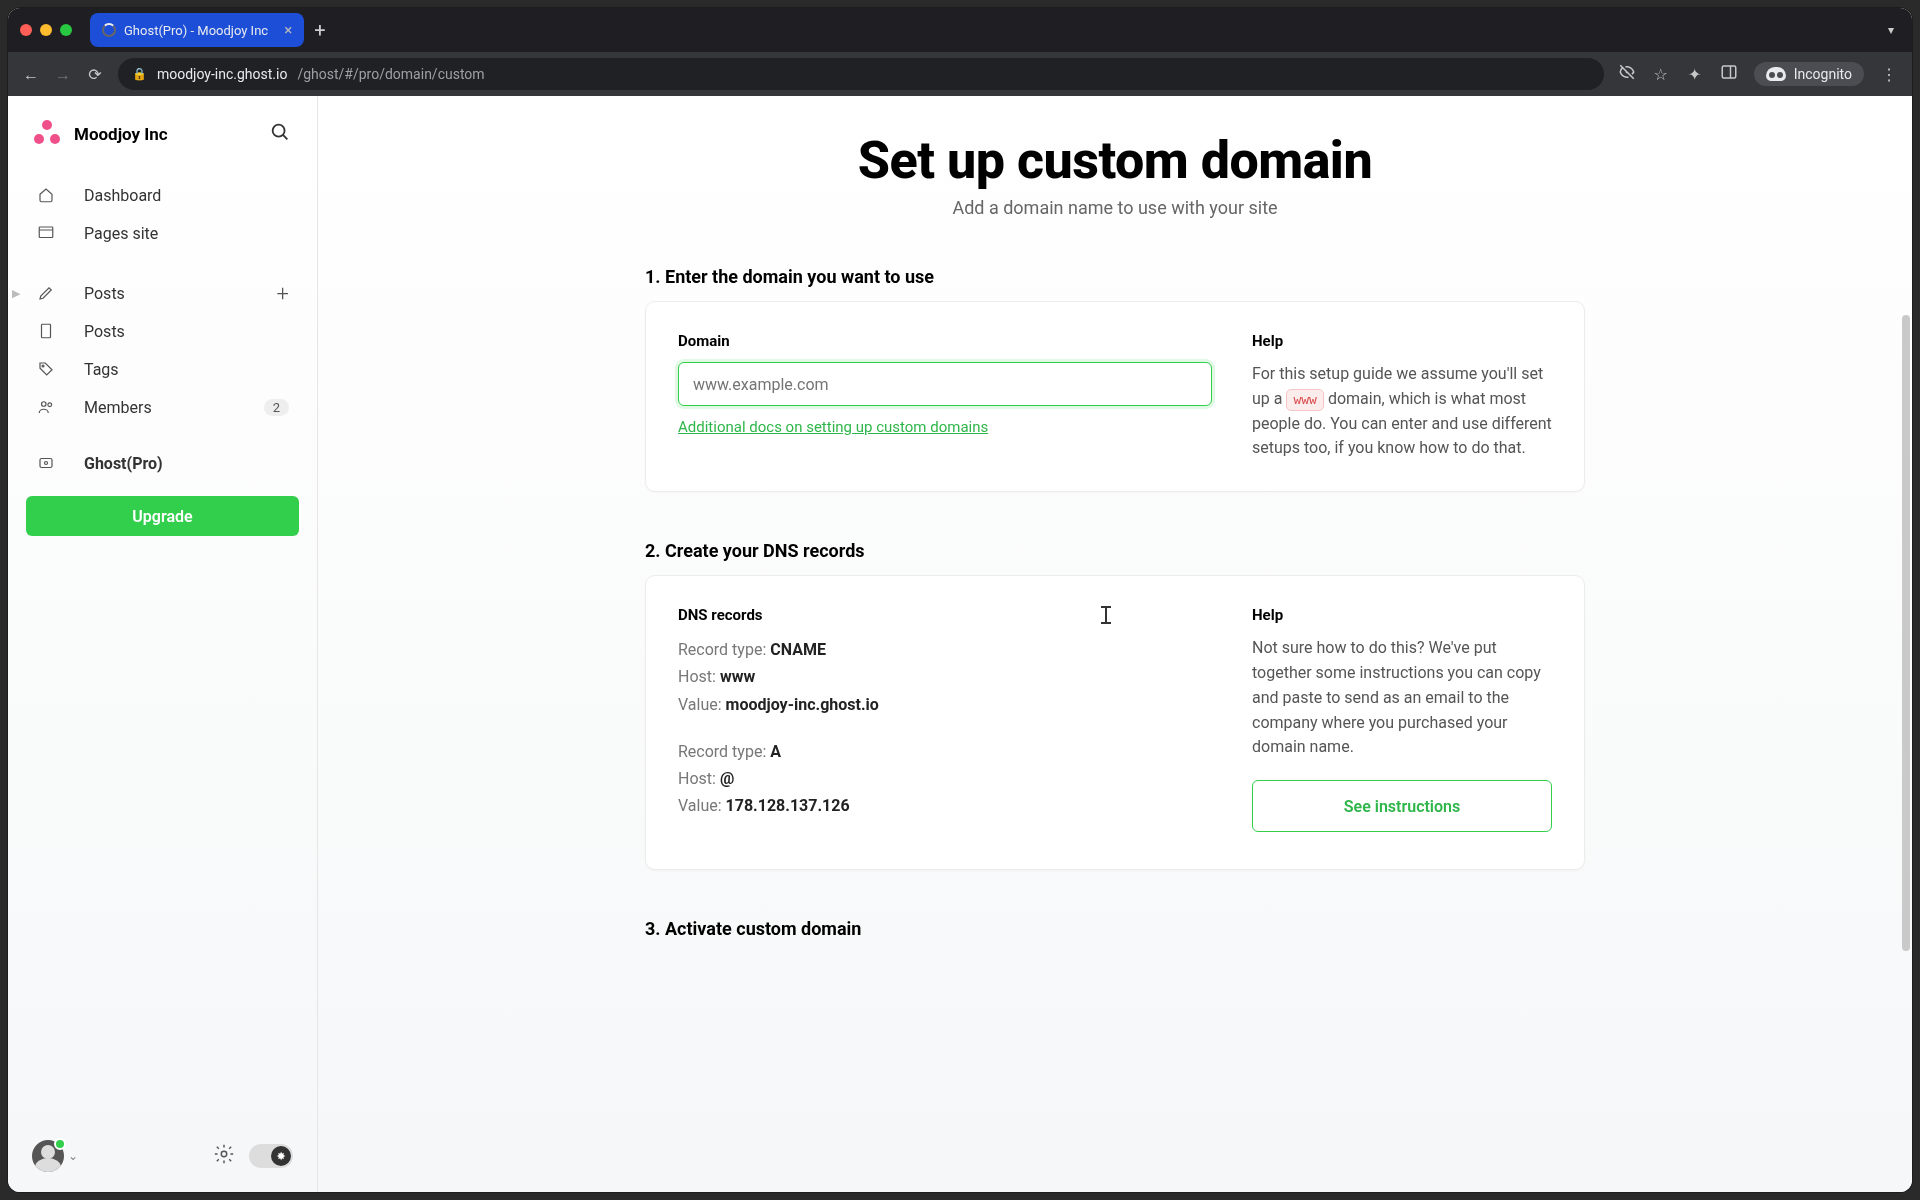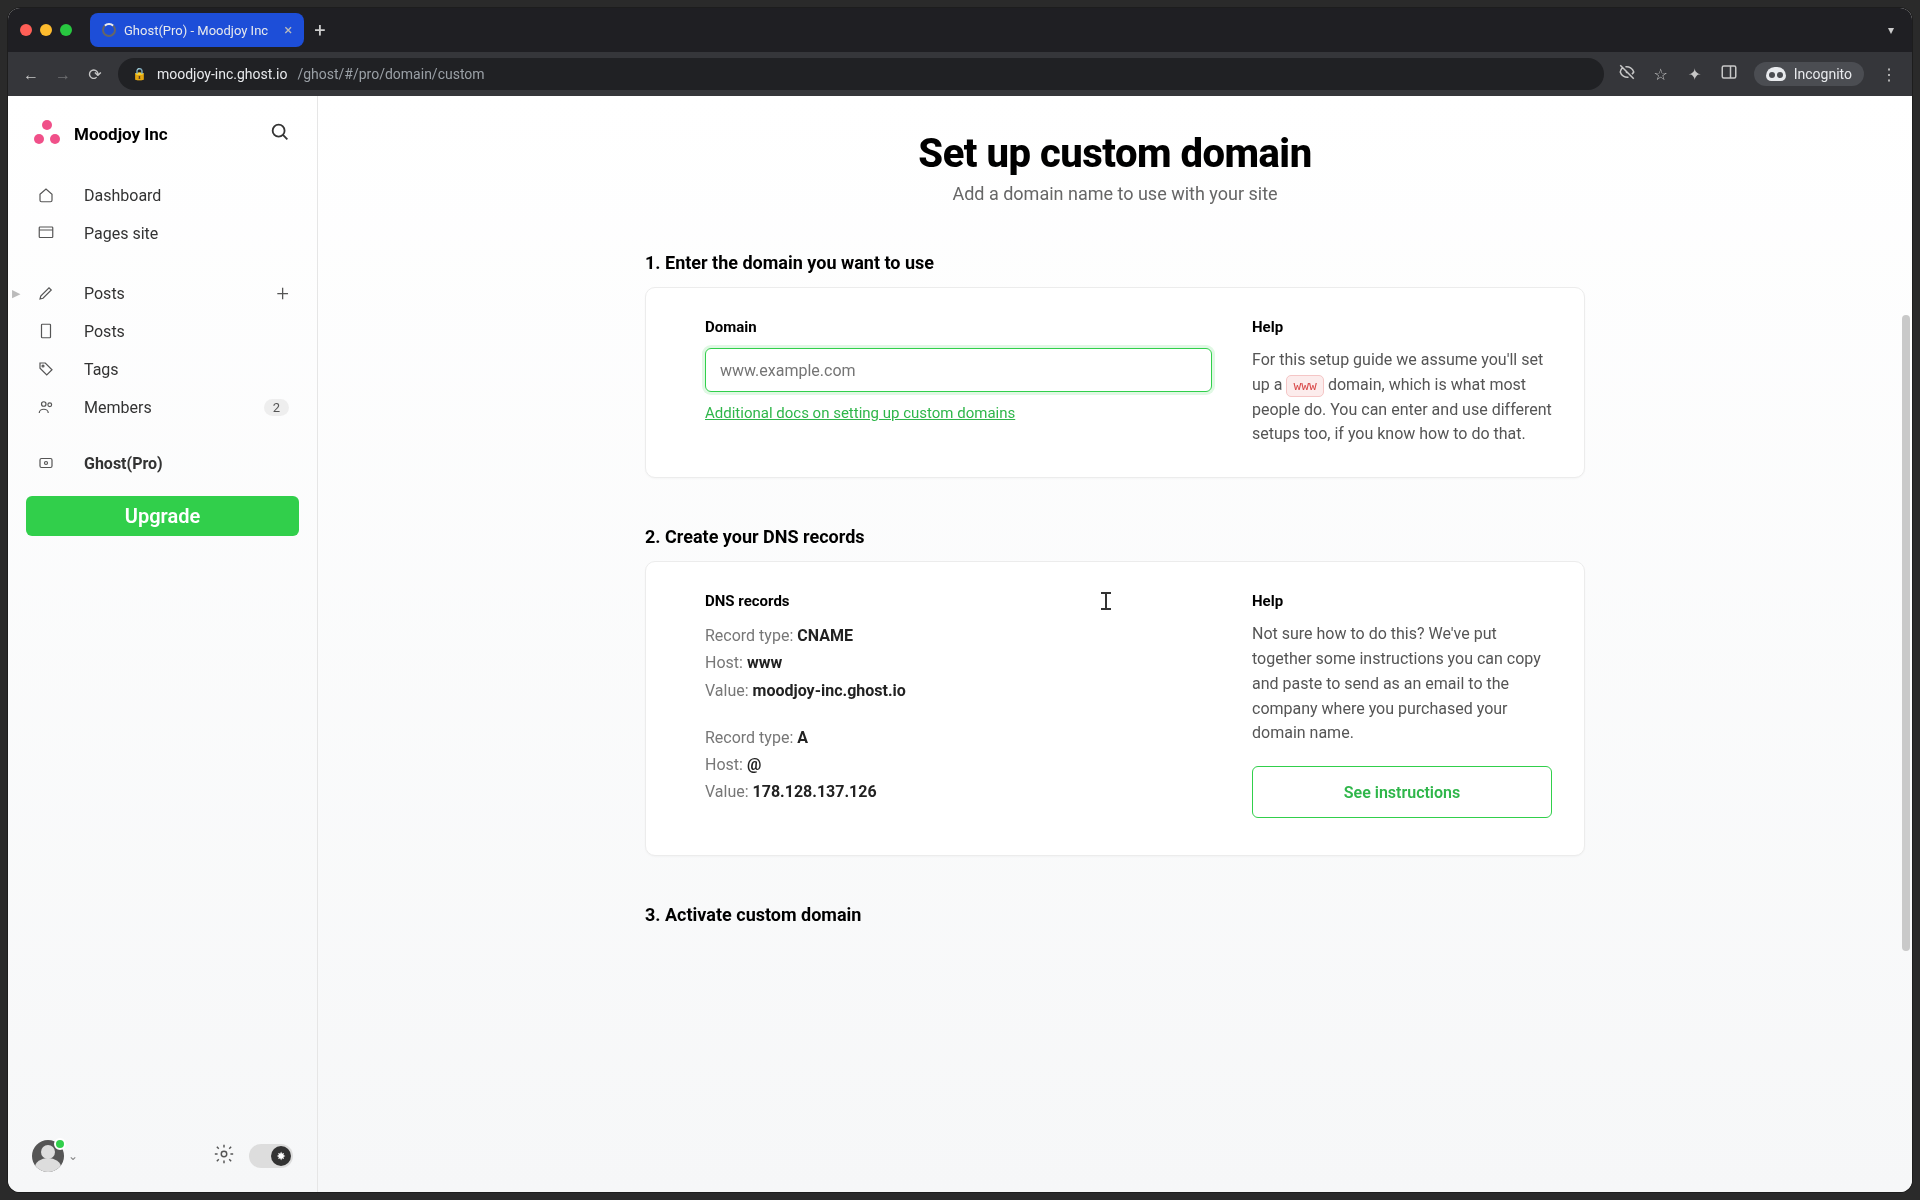--- a/index.html
+++ b/index.html
@@ -53,44 +53,44 @@
 .nav-item{display:flex;align-items:center;gap:28px;height:38px;padding:0 10px;border-radius:6px;color:#333;font-size:16px;cursor:pointer;}
 .nav-item .ico{width:20px;height:20px;display:flex;align-items:center;justify-content:center;color:#555;}
 .nav-item .ico svg{width:18px;height:18px;stroke:#555;stroke-width:1.6;fill:none;}
 .nav-item.expandable{position:relative;}
 .nav-item .caret-left{position:absolute;left:-14px;color:#bbb;font-size:11px;}
 .nav-item .plus{margin-left:auto;color:#555;font-size:22px;font-weight:300;}
 .nav-item .badge{margin-left:auto;background:#eee;color:#555;border-radius:12px;padding:1px 9px;font-size:13px;}
 .nav-item.bold{font-weight:700;}
 .nav-spacer{height:18px;}
 
-.upgrade-btn{margin:14px 0 0;background:#31cf4b;color:#fff;border:none;height:40px;border-radius:6px;font-size:20px;font-weight:600;cursor:pointer;}
+.upgrade-btn{margin:14px 0 0;background:#31cf4b;color:#fff;border:none;height:40px;border-radius:6px;font-size:16px;font-weight:600;cursor:pointer;}
 
 .sidebar-footer{margin-top:auto;display:flex;align-items:center;gap:14px;padding:6px;}
 .avatar-wrap{position:relative;display:flex;align-items:center;gap:4px;cursor:pointer;}
 .avatar{width:32px;height:32px;border-radius:50%;background:#555;position:relative;overflow:hidden;}
 .avatar::before{content:"";position:absolute;width:14px;height:14px;background:#ddd;border-radius:50%;top:5px;left:9px;}
 .avatar::after{content:"";position:absolute;width:26px;height:18px;background:#ddd;border-radius:50%;top:18px;left:3px;}
 .status-dot{position:absolute;width:12px;height:12px;background:#31cf4b;border:2px solid #fff;border-radius:50%;top:-2px;left:22px;}
 .avatar-wrap .chev{color:#888;font-size:12px;}
 .sidebar-footer .spacer{flex:1;}
 .gear{cursor:pointer;}
 .gear svg{width:22px;height:22px;stroke:#555;stroke-width:1.6;fill:none;}
 .theme-toggle{width:44px;height:24px;background:#ddd;border-radius:12px;position:relative;cursor:pointer;}
 .theme-toggle .knob{position:absolute;right:2px;top:2px;width:20px;height:20px;background:#333;border-radius:50%;display:flex;align-items:center;justify-content:center;color:#fff;font-size:11px;}
 
 
 .main{flex:1;overflow-y:auto;position:relative;}
 .main-inner{max-width:1000px;margin:0 auto;padding:34px 30px 60px;}
-.page-title{font-size:40px;font-weight:800;text-align:center;letter-spacing:-0.5px;}
+.page-title{font-size:52px;font-weight:800;text-align:center;letter-spacing:-0.5px;}
 .page-sub{text-align:center;color:#666;font-size:18px;margin-top:6px;}
 
 .step-heading{font-size:18px;font-weight:700;margin:48px 0 14px;}
 .card{background:#fff;border:1px solid #ececec;border-radius:10px;padding:30px 32px;display:flex;gap:40px;box-shadow:0 1px 2px rgba(0,0,0,0.03);}
-.card-left{flex:1;min-width:0;margin-left:27px;}
+.card-left{flex:1;min-width:0;}
 .card-right{width:300px;}
 .field-label{font-weight:700;font-size:15px;margin-bottom:12px;}
 .domain-input{width:100%;height:44px;border:1px solid #31cf4b;border-radius:6px;padding:0 14px;font-size:16px;outline:none;box-shadow:0 0 0 3px rgba(49,207,75,0.15);}
 .help-link{color:#2fb64a;font-size:15px;margin-top:12px;display:inline-block;}
 .help-title{font-weight:700;font-size:15px;margin-bottom:12px;}
 .help-text{color:#555;font-size:16px;line-height:1.55;}
 .www-chip{display:inline-block;background:#fcecec;color:#d94a4a;border:1px solid #f5c6c6;border-radius:5px;padding:0 6px;font-size:13px;font-family:ui-monospace,Menlo,monospace;vertical-align:baseline;}
 
 .dns-line{color:#777;font-size:16px;line-height:1.7;}
 .dns-line b{color:#222;font-weight:700;}

